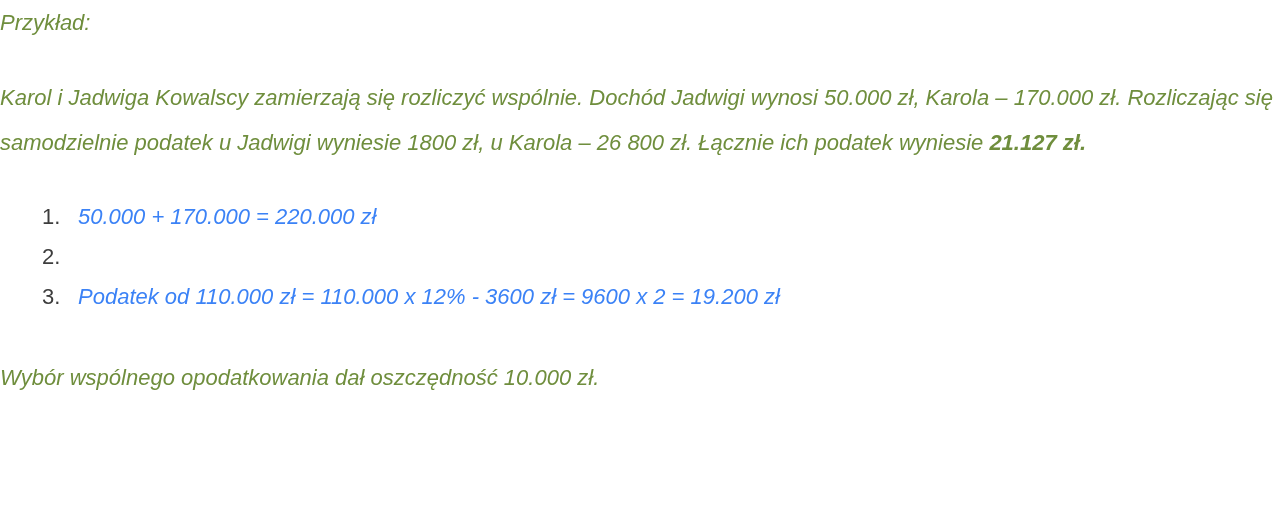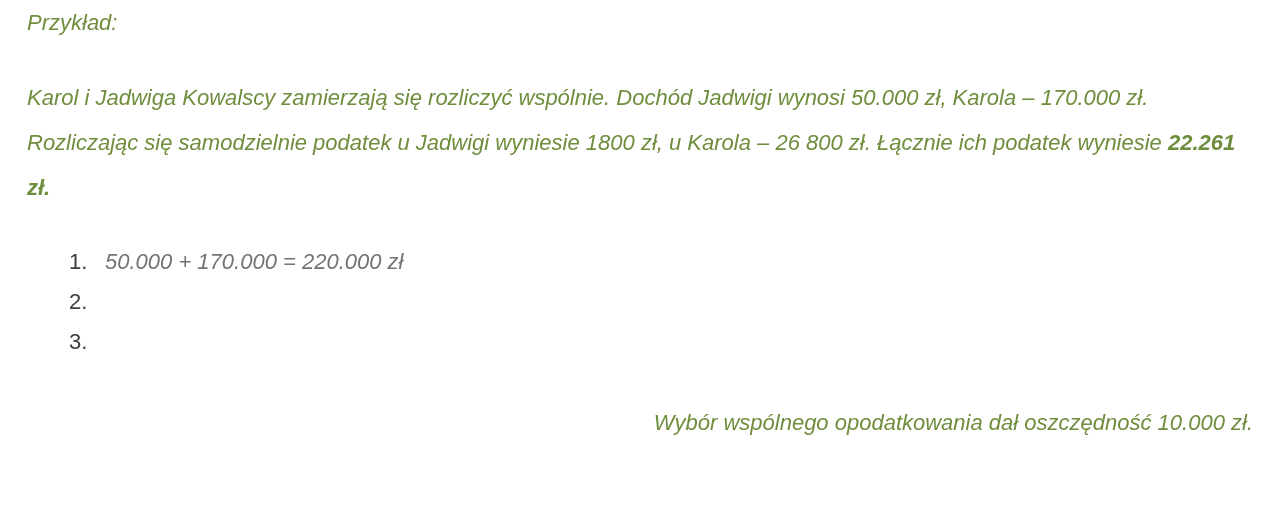--- a/index.html
+++ b/index.html
@@ -10,21 +10,21 @@
   body {
     width: 1280px;
     height: 526px;
     overflow: hidden;
     font-family: "Liberation Sans", sans-serif;
   }
   .doc {
     box-sizing: border-box;
     width: 1280px;
     height: 398px;
-    padding: 0 27px;
+    padding: 0 0;
     font-size: 22px;
     font-style: italic;
     color: #6f8e3d;
   }
   .doc p {
     margin: 0;
     line-height: 45px;
   }
   .heading {
     margin: 0;
@@ -47,45 +47,45 @@
     display: flex;
     line-height: 40px;
   }
   ol.calc-list .num {
     flex: 0 0 36px;
     width: 36px;
     color: #3d3d3d;
     font-style: normal;
   }
   ol.calc-list .step {
-    color: #737373;
+    color: #3b82f6;
   }
   .para-conclusion {
     margin-top: 38px !important;
-    text-align: right;
   }
 </style>
 </head>
 <body>
 
 <div class="doc">
 
   <p class="heading">Przykład:</p>
 
-  <p class="para-intro"><span>Karol i Jadwiga Kowalscy zamierzają się rozliczyć wspólnie. Dochód Jadwigi wynosi 50.000 zł, Karola – 170.000 zł. Rozliczając się samodzielnie podatek u Jadwigi wyniesie 1800 zł, u Karola – 26 800 zł. Łącznie ich podatek wyniesie </span><strong>22.261 zł.</strong></p>
+  <p class="para-intro"><span>Karol i Jadwiga Kowalscy zamierzają się rozliczyć wspólnie. Dochód Jadwigi wynosi 50.000 zł, Karola – 170.000 zł. Rozliczając się samodzielnie podatek u Jadwigi wyniesie 1800 zł, u Karola – 26 800 zł. Łącznie ich podatek wyniesie </span><strong>21.127 zł.</strong></p>
 
 
   <ol class="calc-list">
     <li>
       <span class="num">1.</span>
       <span class="step">50.000 + 170.000 = 220.000 zł</span>
     </li>
     <li>
       <span class="num">2.</span>
     </li>
     <li>
       <span class="num">3.</span>
+      <span class="step">Podatek od 110.000 zł = 110.000 x 12% - 3600 zł = 9600 x 2 = 19.200 zł</span>
     </li>
   </ol>
 
   <p class="para-conclusion">Wybór wspólnego opodatkowania dał oszczędność 10.000 zł.</p>
 
 </div>
 
 </body></html>

